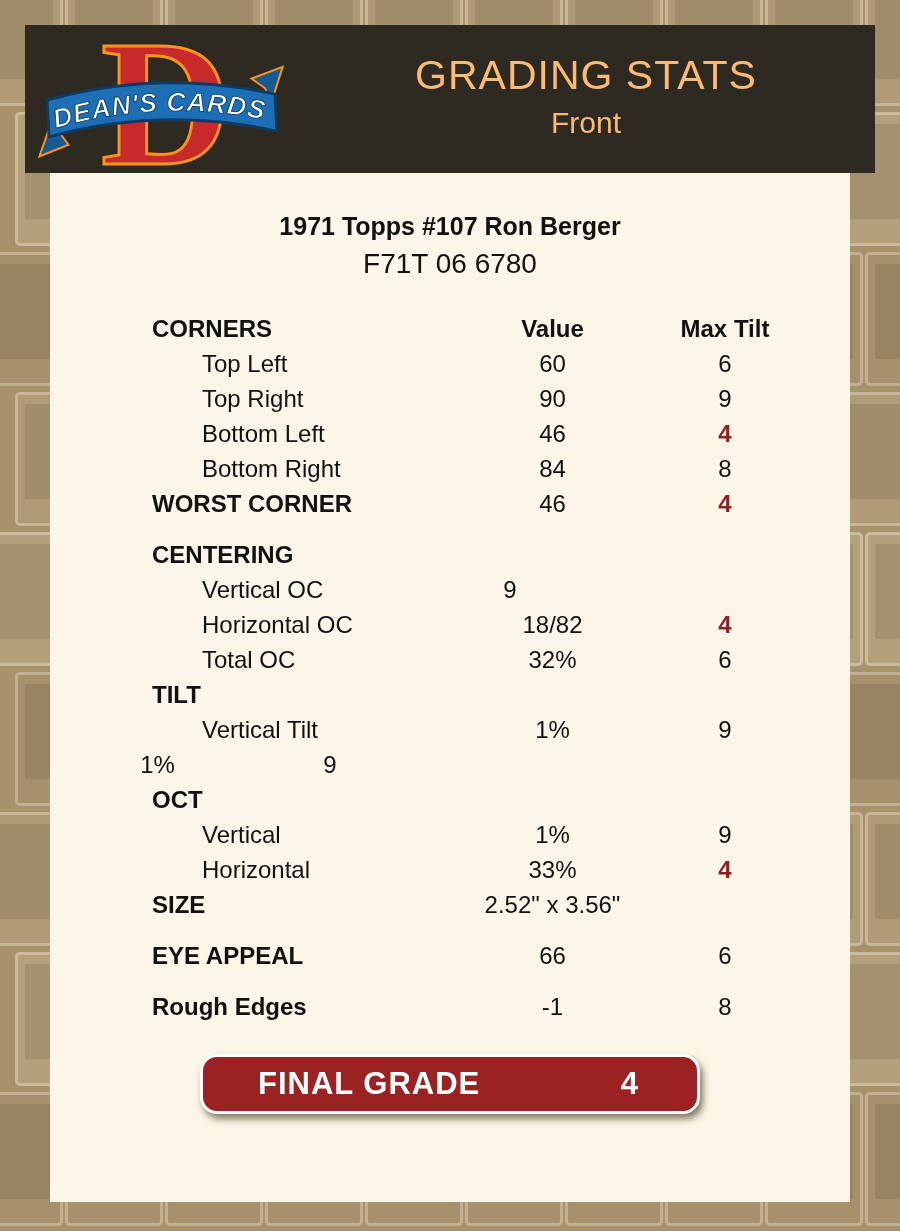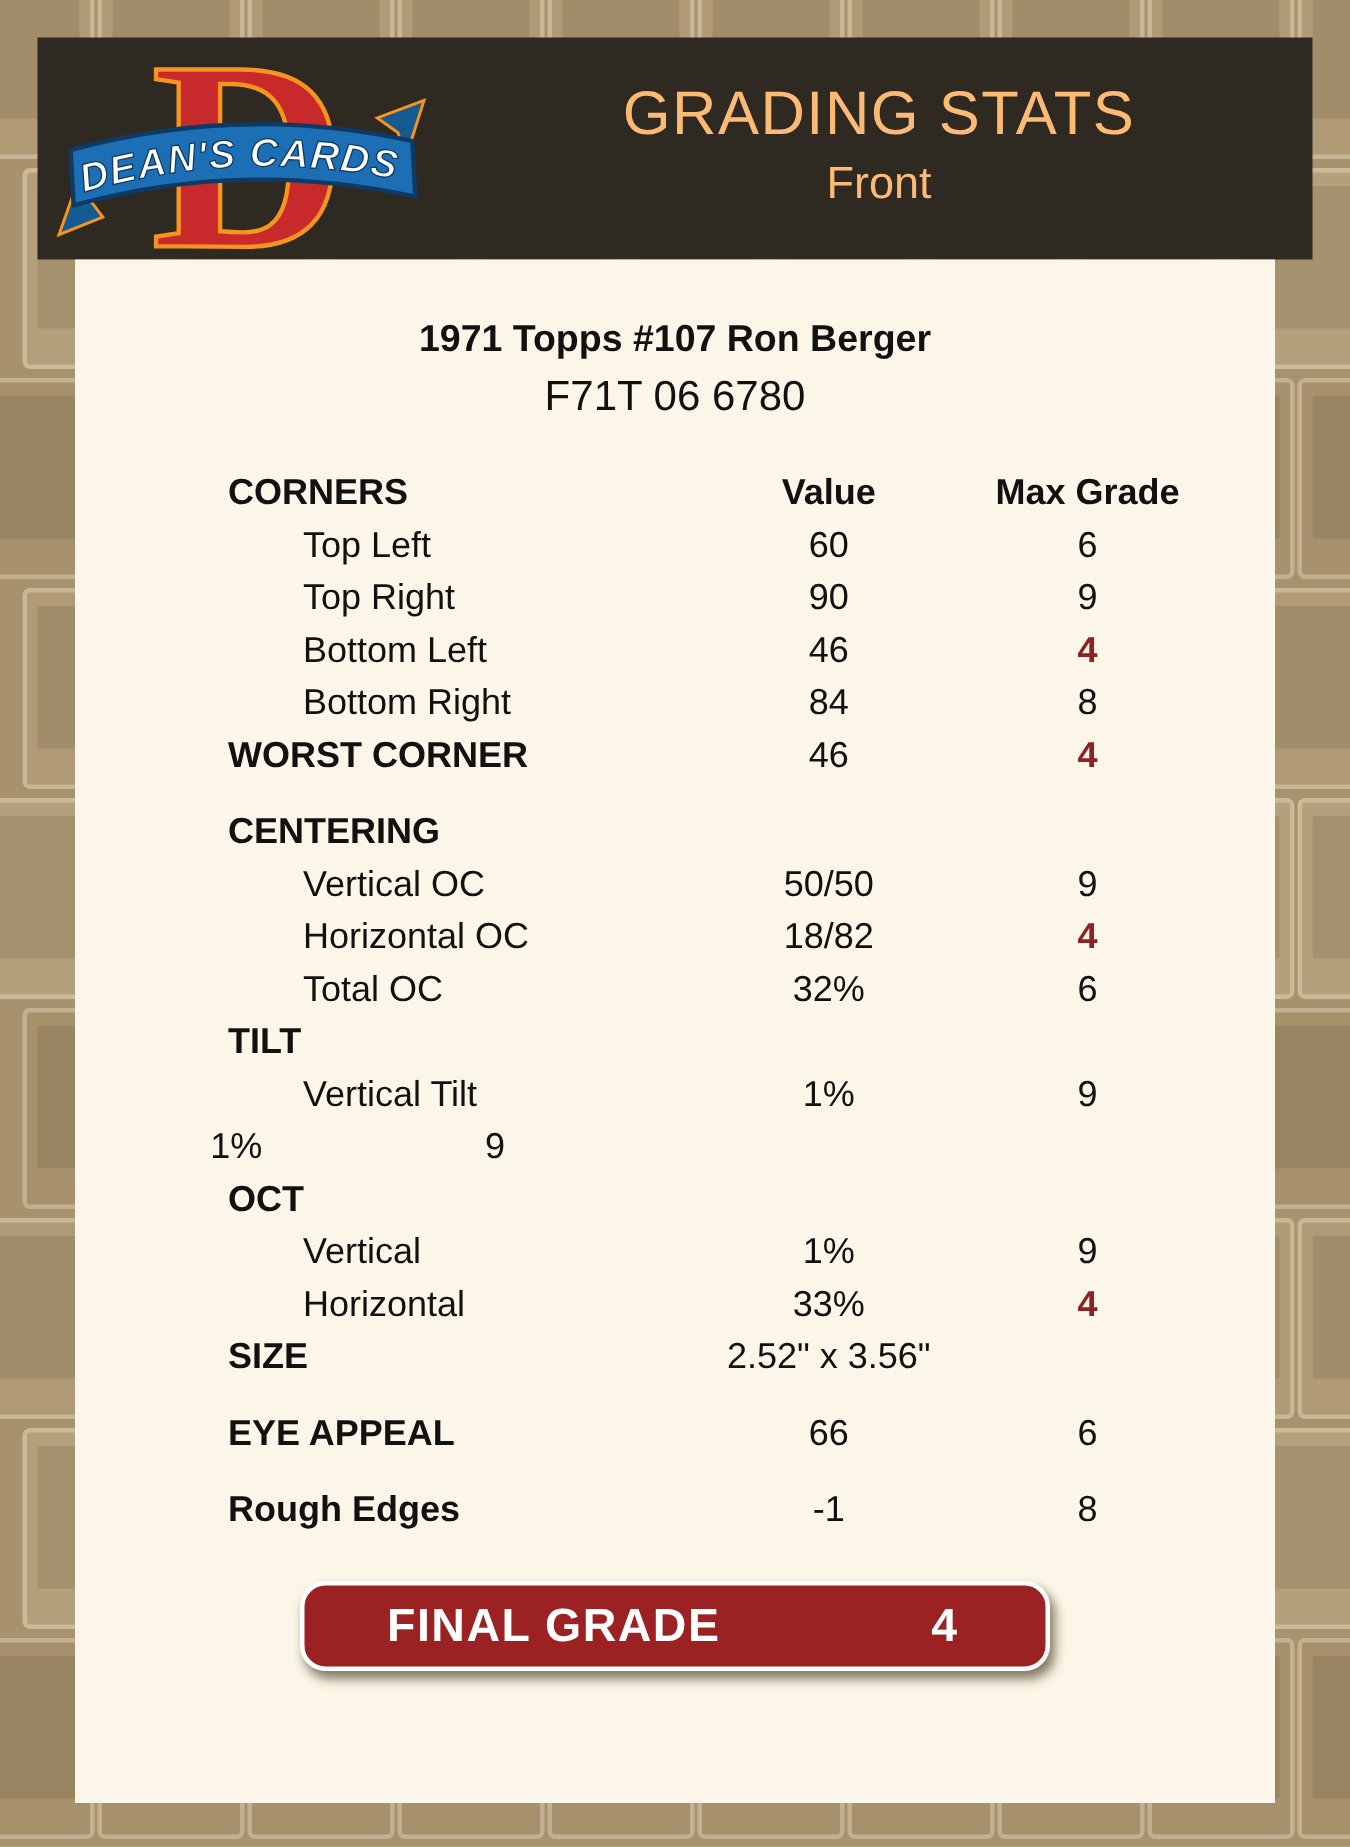--- a/index.html
+++ b/index.html
@@ -169,21 +169,21 @@
   <div class="panel">
     <div class="card-heading">
       <div class="card-title">1971 Topps #107 Ron Berger</div>
       <div class="card-code">F71T 06 6780</div>
     </div>
 
     <div class="stats-table" id="stats-table">
         <div class="trow">
           <span class="lab b">CORNERS</span>
           <span class="val b">Value</span>
-          <span class="grd b">Max Grade</span>
+          <span class="grd b">Max Tilt</span>
         </div>
         <div class="trow sub">
           <span class="lab">Top Left</span>
           <span class="val">60</span>
           <span class="grd">6</span>
         </div>
         <div class="trow sub">
           <span class="lab">Top Right</span>
           <span class="val">90</span>
           <span class="grd">9</span>
@@ -203,21 +203,20 @@
           <span class="val">46</span>
           <span class="grd red">4</span>
         </div>
         <div class="trow gap">
           <span class="lab b">CENTERING</span>
           <span class="val"></span>
           <span class="grd"></span>
         </div>
         <div class="trow sub">
           <span class="lab">Vertical OC</span>
-          <span class="val">50/50</span>
           <span class="grd">9</span>
         </div>
         <div class="trow sub">
           <span class="lab">Horizontal OC</span>
           <span class="val">18/82</span>
           <span class="grd red">4</span>
         </div>
         <div class="trow sub">
           <span class="lab">Total OC</span>
           <span class="val">32%</span>

